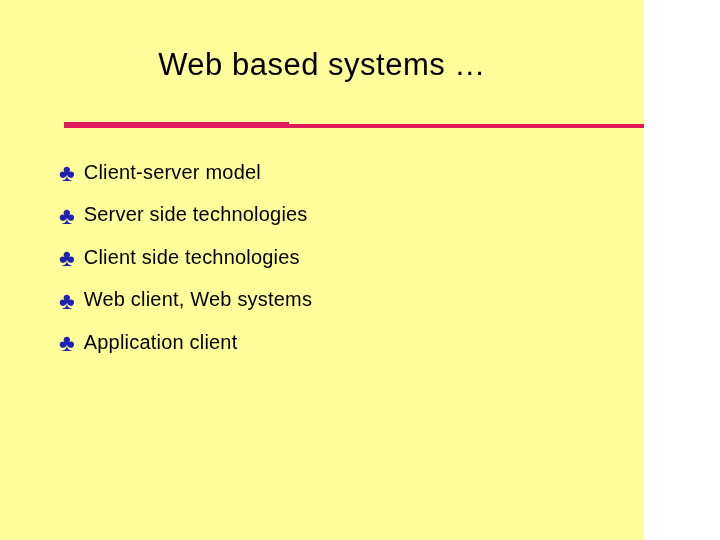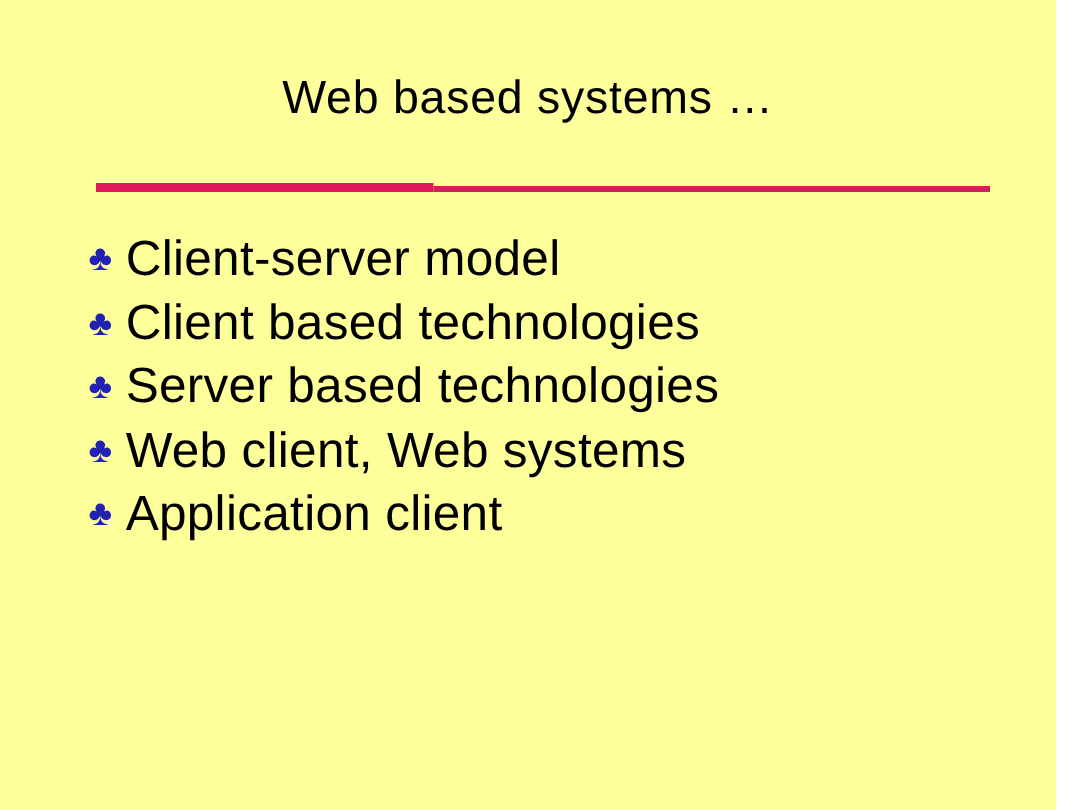--- a/index.html
+++ b/index.html
@@ -10,21 +10,21 @@
     --bullet-color: #2222B2;
   }
   * { margin: 0; padding: 0; box-sizing: border-box; }
   html, body { width: 720px; height: 540px; }
   body {
     font-family: "Liberation Sans", sans-serif;
     background: #ffffff;
   }
   .slide {
     position: relative;
-    width: 704px;
+    width: 644px;
     height: 540px;
     background: var(--bg);
     overflow: hidden;
   }
   .slide-title {
     position: absolute;
     top: 47px;
     left: 0;
     width: 100%;
     text-align: center;
@@ -66,21 +66,21 @@
   }
   .bullet-glyph {
     font-size: 24px;
     line-height: 1;
     color: var(--bullet-color);
     margin-right: 9px;
     position: relative;
     top: 1px;
   }
   .bullet-text {
-    font-size: 33px;
+    font-size: 20px;
     color: var(--body-color);
     letter-spacing: 0.2px;
   }
 </style>
 </head>
 <body>
 
 <div class="slide">
   <div class="slide-title">Web based systems …</div>
 
@@ -90,26 +90,26 @@
   </div>
 
   <ul class="bullet-list">
   <li>
     <span class="bullet-glyph">♣</span>
     <span class="bullet-text">Client-server model</span>
   </li>
 
   <li>
     <span class="bullet-glyph">♣</span>
-    <span class="bullet-text">Client based technologies</span>
+    <span class="bullet-text">Server side technologies</span>
   </li>
 
   <li>
     <span class="bullet-glyph">♣</span>
-    <span class="bullet-text">Server based technologies</span>
+    <span class="bullet-text">Client side technologies</span>
   </li>
 
   <li>
     <span class="bullet-glyph">♣</span>
     <span class="bullet-text">Web client, Web systems</span>
   </li>
 
   <li>
     <span class="bullet-glyph">♣</span>
     <span class="bullet-text">Application client</span>

